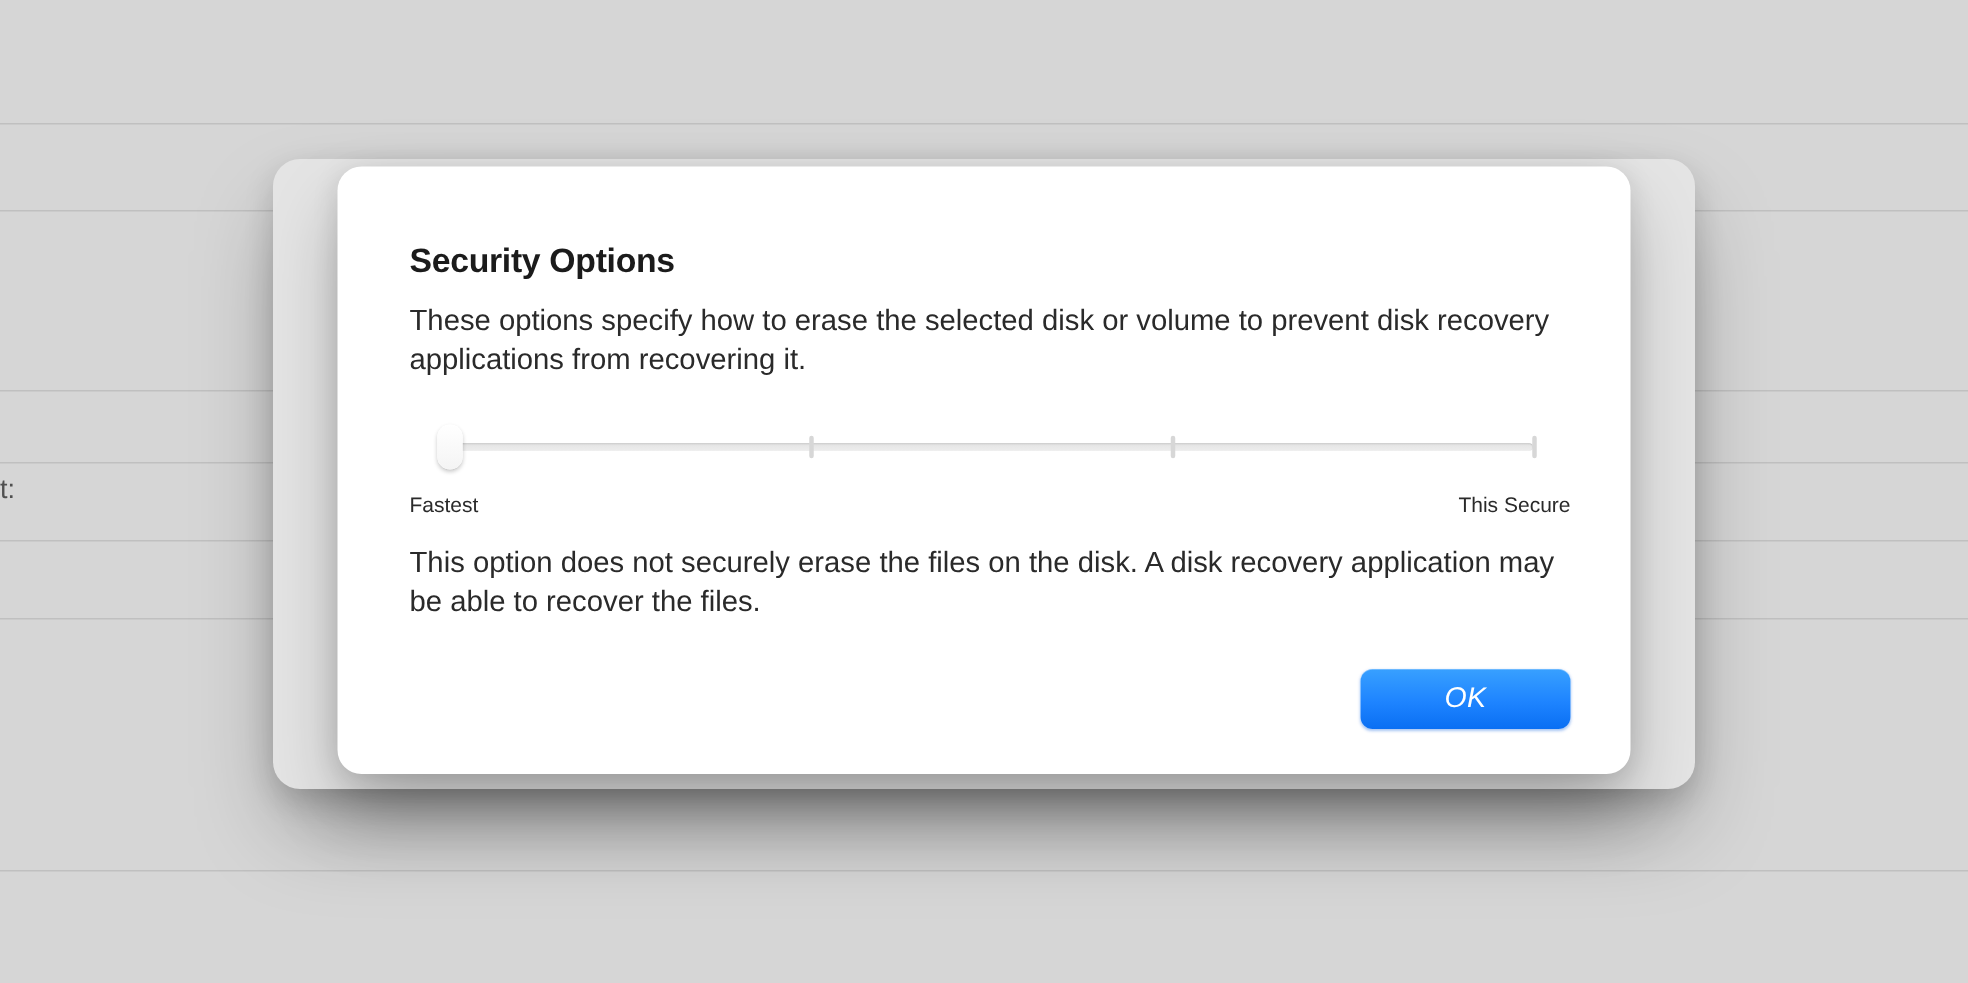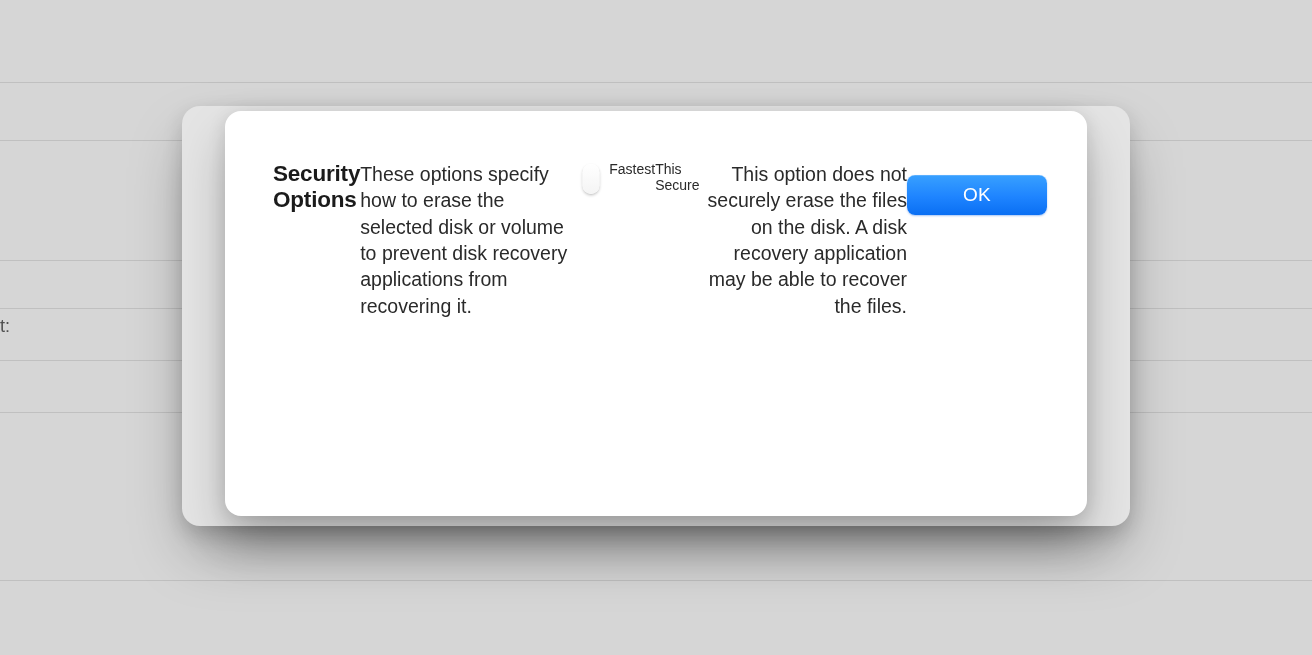--- a/index.html
+++ b/index.html
@@ -55,20 +55,21 @@
       position: absolute;
       left: 225px;
       top: 111px;
       width: 862px;
       height: 405px;
       background: #ffffff;
       border-radius: 16px;
       box-shadow: 0 25px 50px -5px rgba(0,0,0,0.28), 0 4px 18px rgba(0,0,0,0.12);
       padding: 50px 40px 30px 48px;
       display: flex;
+      flex-direction: column;
     }
 
     .dialog h1 {
       font-size: 22.5px;
       font-weight: 700;
       color: #1b1b1b;
       letter-spacing: -0.2px;
       margin-bottom: 14px;
     }
 
@@ -135,21 +136,20 @@
       display: flex;
       justify-content: space-between;
       font-size: 14px;
       color: #2a2a2a;
       margin-bottom: 18px;
     }
 
     .option-desc {
       max-width: 770px;
       margin-bottom: auto;
-      text-align: right;
     }
 
     .footer {
       display: flex;
       justify-content: flex-end;
       margin-top: 14px;
     }
 
     .ok-btn {
       min-width: 140px;
@@ -157,20 +157,21 @@
       padding: 0 28px;
       border: none;
       border-radius: 8px;
       background: linear-gradient(to bottom, #38a0ff 0%, #1e84ff 55%, #0a6ff3 100%);
       color: #ffffff;
       font-size: 19px;
       font-weight: 500;
       letter-spacing: 0.2px;
       cursor: pointer;
       box-shadow: 0 1px 2px rgba(0, 90, 220, 0.35), inset 0 0.5px 0 rgba(255,255,255,0.35);
+      font-style: italic;
     }
   </style>
 </head>
 <body>
 
 <div class="bg-lines">
   <div class="bg-line" style="top:82px"></div>
   <div class="bg-line" style="top:140px"></div>
   <div class="bg-line" style="top:260px"></div>
   <div class="bg-line" style="top:308px"></div>

